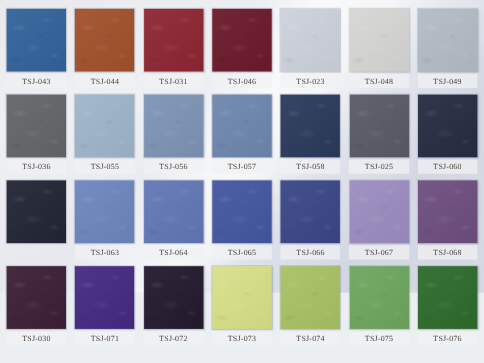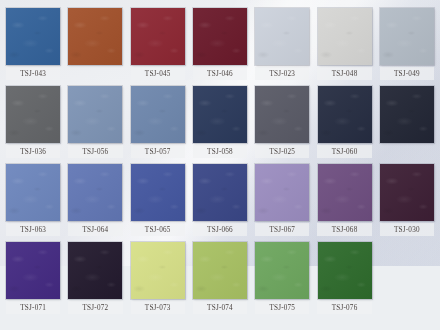--- a/index.html
+++ b/index.html
@@ -83,26 +83,27 @@
       <div class="cell">
         <div class="swatch" style="background: rgb(51, 98, 154);">
           <div class="tex"></div>
         </div>
         <div class="label">TSJ-043</div>
       </div>
       <div class="cell">
         <div class="swatch" style="background: rgb(162, 81, 43);">
           <div class="tex"></div>
         </div>
+        <div class="label">TSJ-044</div>
       </div>
       <div class="cell">
         <div class="swatch" style="background: rgb(141, 39, 51);">
           <div class="tex"></div>
         </div>
-        <div class="label">TSJ-045</div>
+        <div class="label">TSJ-031</div>
       </div>
       <div class="cell">
         <div class="swatch" style="background: rgb(107, 26, 43);">
           <div class="tex"></div>
         </div>
         <div class="label">TSJ-046</div>
       </div>
       <div class="cell">
         <div class="swatch" style="background: rgb(204, 210, 220);">
           <div class="tex"></div>
@@ -119,20 +120,26 @@
         <div class="swatch" style="background: rgb(179, 188, 198);">
           <div class="tex"></div>
         </div>
         <div class="label">TSJ-049</div>
       </div>
       <div class="cell">
         <div class="swatch" style="background: rgb(99, 101, 104);">
           <div class="tex"></div>
         </div>
         <div class="label">TSJ-036</div>
+      </div>
+      <div class="cell">
+        <div class="swatch" style="background: rgb(159, 180, 203);">
+          <div class="tex"></div>
+        </div>
+        <div class="label">TSJ-055</div>
       </div>
       <div class="cell">
         <div class="swatch" style="background: rgb(126, 148, 181);">
           <div class="tex"></div>
         </div>
         <div class="label">TSJ-056</div>
       </div>
       <div class="cell">
         <div class="swatch" style="background: rgb(110, 135, 173);">
           <div class="tex"></div>

